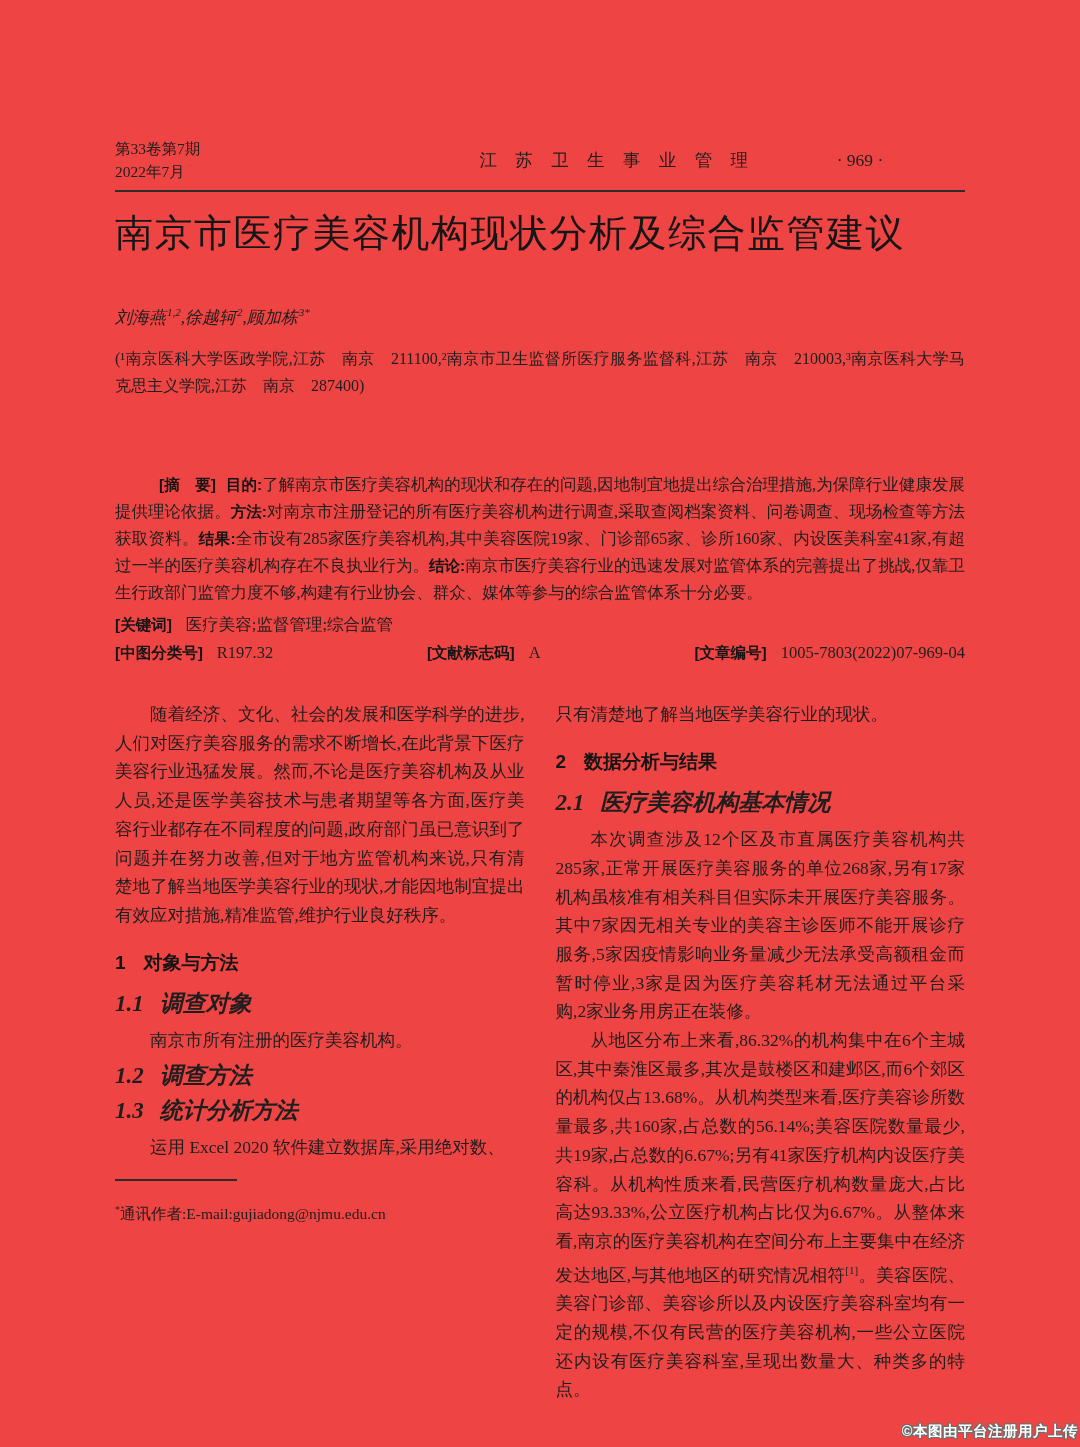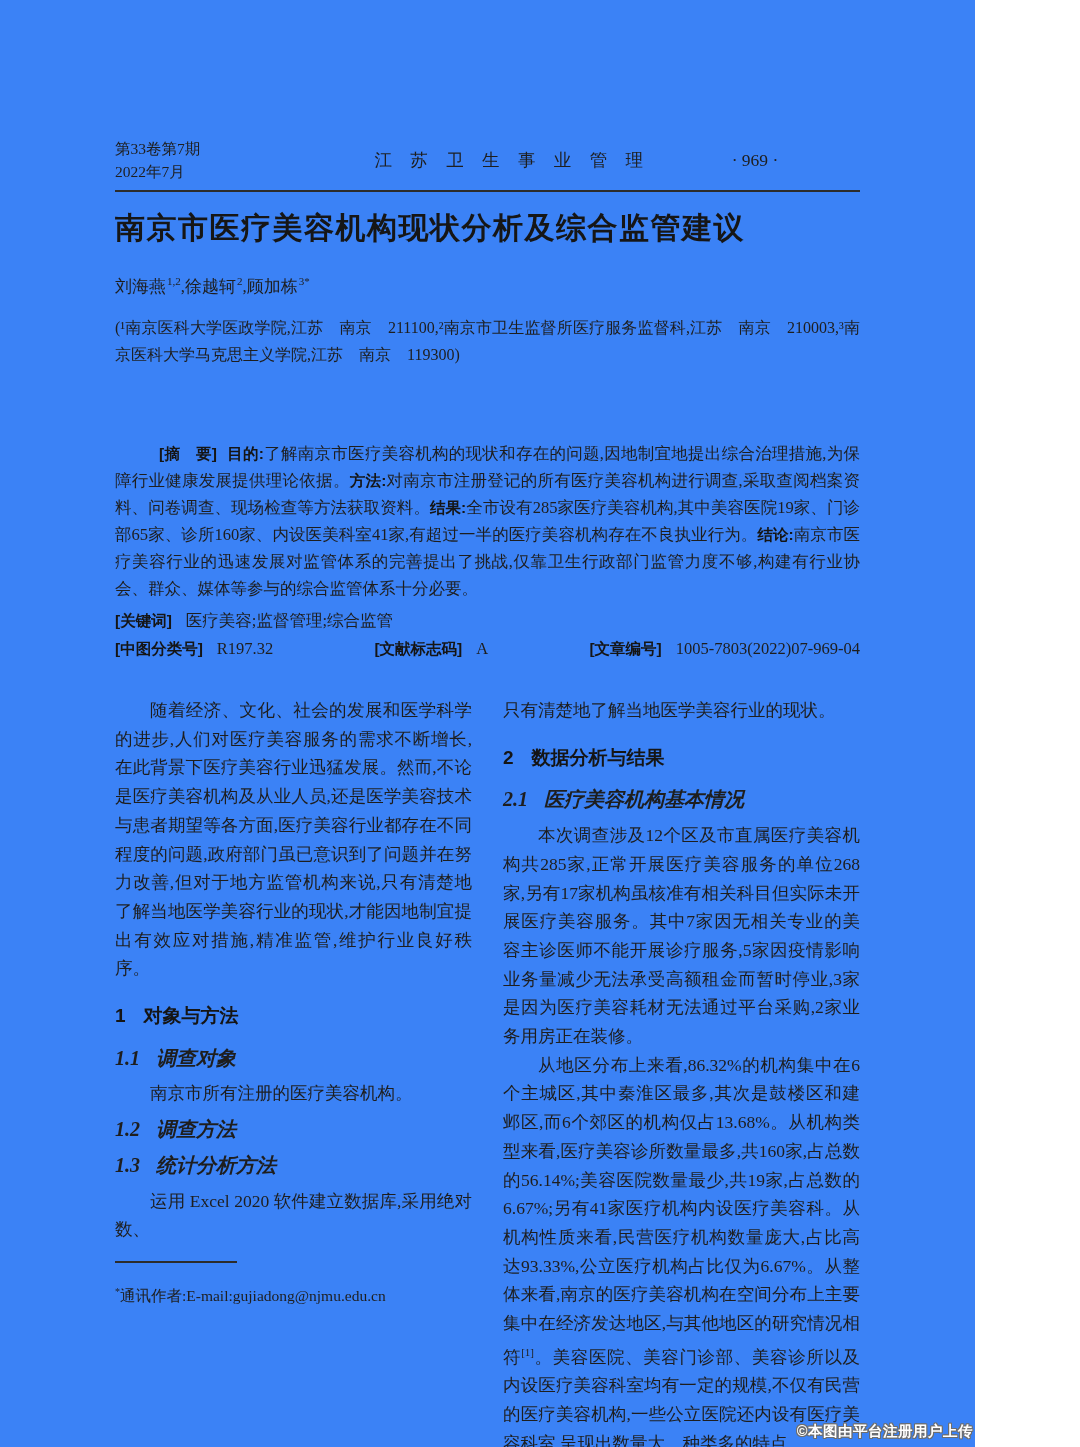--- a/index.html
+++ b/index.html
@@ -2,23 +2,23 @@
 <html><head>
 <meta charset="utf-8">
 <style>
   html, body {
     margin: 0;
     padding: 0;
     background: #ffffff;
   }
   .page {
     position: relative;
-    width: 975px;
+    width: 1080px;
     height: 1447px;
-    background: #3b82f6;
+    background: #ef4444;
     box-sizing: border-box;
     padding: 137px 115px 0 115px;
     font-family: "Liberation Serif", "DejaVu Serif", serif;
     color: #1e1e1e;
     overflow: hidden;
   }
   
   .header-row {
     display: flex;
     align-items: center;
@@ -41,28 +41,29 @@
   .page-num {
     width: 210px;
     text-align: center;
     font-size: 17.5px;
     white-space: nowrap;
   }
   
   .title {
     margin: 16px 0 4px 0;
     font-family: "Liberation Sans", "DejaVu Sans", sans-serif;
-    font-weight: bold;
-    font-size: 30px;
+    font-weight: normal;
+    font-size: 38px;
     letter-spacing: 1.5px;
     color: #161616;
   }
   .authors {
-    margin-top: 26px;
+    margin-top: 47px;
     font-size: 17px;
+    font-style: italic;
   }
   .authors sup {
     font-size: 11px;
     margin-left: 1px;
   }
   .affiliation {
     margin-top: 16px;
     font-size: 16px;
     line-height: 27px;
     text-align: justify;
@@ -117,21 +118,21 @@
     margin: 19px 0 13px 0;
     font-family: "Liberation Sans", "DejaVu Sans", sans-serif;
     font-weight: bold;
     font-size: 19px;
     text-indent: 0;
     color: #151515;
   }
   .sec .num { margin-right: 18px; }
   .subsec {
     margin: 7px 0;
-    font-size: 20px;
+    font-size: 23px;
     font-style: italic;
     text-indent: 0;
   }
   .subsec .num { margin-right: 16px; }
   .ref-sup {
     font-size: 11px;
   }
   
   .fn-rule {
     width: 122px;
@@ -177,21 +178,21 @@
     <div class="journal-name">江 苏 卫 生 事 业 管 理</div>
     <div class="page-num">· 969 ·</div>
   </div>
 
   <h1 class="title">南京市医疗美容机构现状分析及综合监管建议</h1>
 
   <div class="authors">
     <span><span>刘海燕</span><sup>1,2</sup></span><span><span>,徐越轲</span><sup>2</sup></span><span><span>,顾加栋</span><sup>3*</sup></span>
   </div>
 
-  <div class="affiliation">(¹南京医科大学医政学院,江苏　南京　211100,²南京市卫生监督所医疗服务监督科,江苏　南京　210003,³南京医科大学马克思主义学院,江苏　南京　119300)</div>
+  <div class="affiliation">(¹南京医科大学医政学院,江苏　南京　211100,²南京市卫生监督所医疗服务监督科,江苏　南京　210003,³南京医科大学马克思主义学院,江苏　南京　287400)</div>
 
   <p class="abstract"><span class="blabel head">[摘　要]</span><span class="blabel">目的:</span><span>了解南京市医疗美容机构的现状和存在的问题,因地制宜地提出综合治理措施,为保障行业健康发展提供理论依据。</span><span class="blabel">方法:</span><span>对南京市注册登记的所有医疗美容机构进行调查,采取查阅档案资料、问卷调查、现场检查等方法获取资料。</span><span class="blabel">结果:</span><span>全市设有285家医疗美容机构,其中美容医院19家、门诊部65家、诊所160家、内设医美科室41家,有超过一半的医疗美容机构存在不良执业行为。</span><span class="blabel">结论:</span><span>南京市医疗美容行业的迅速发展对监管体系的完善提出了挑战,仅靠卫生行政部门监管力度不够,构建有行业协会、群众、媒体等参与的综合监管体系十分必要。</span></p>
 
   <p class="keywords"><span class="blabel">[关键词]</span><span>医疗美容;监督管理;综合监管</span></p>
 
   <div class="meta-row">
     <span class="meta-item"><span class="blabel">[中图分类号]</span><span>R197.32</span></span>
     <span class="meta-item"><span class="blabel">[文献标志码]</span><span>A</span></span>
     <span class="meta-item"><span class="blabel">[文章编号]</span><span>1005-7803(2022)07-969-04</span></span>
   </div>

